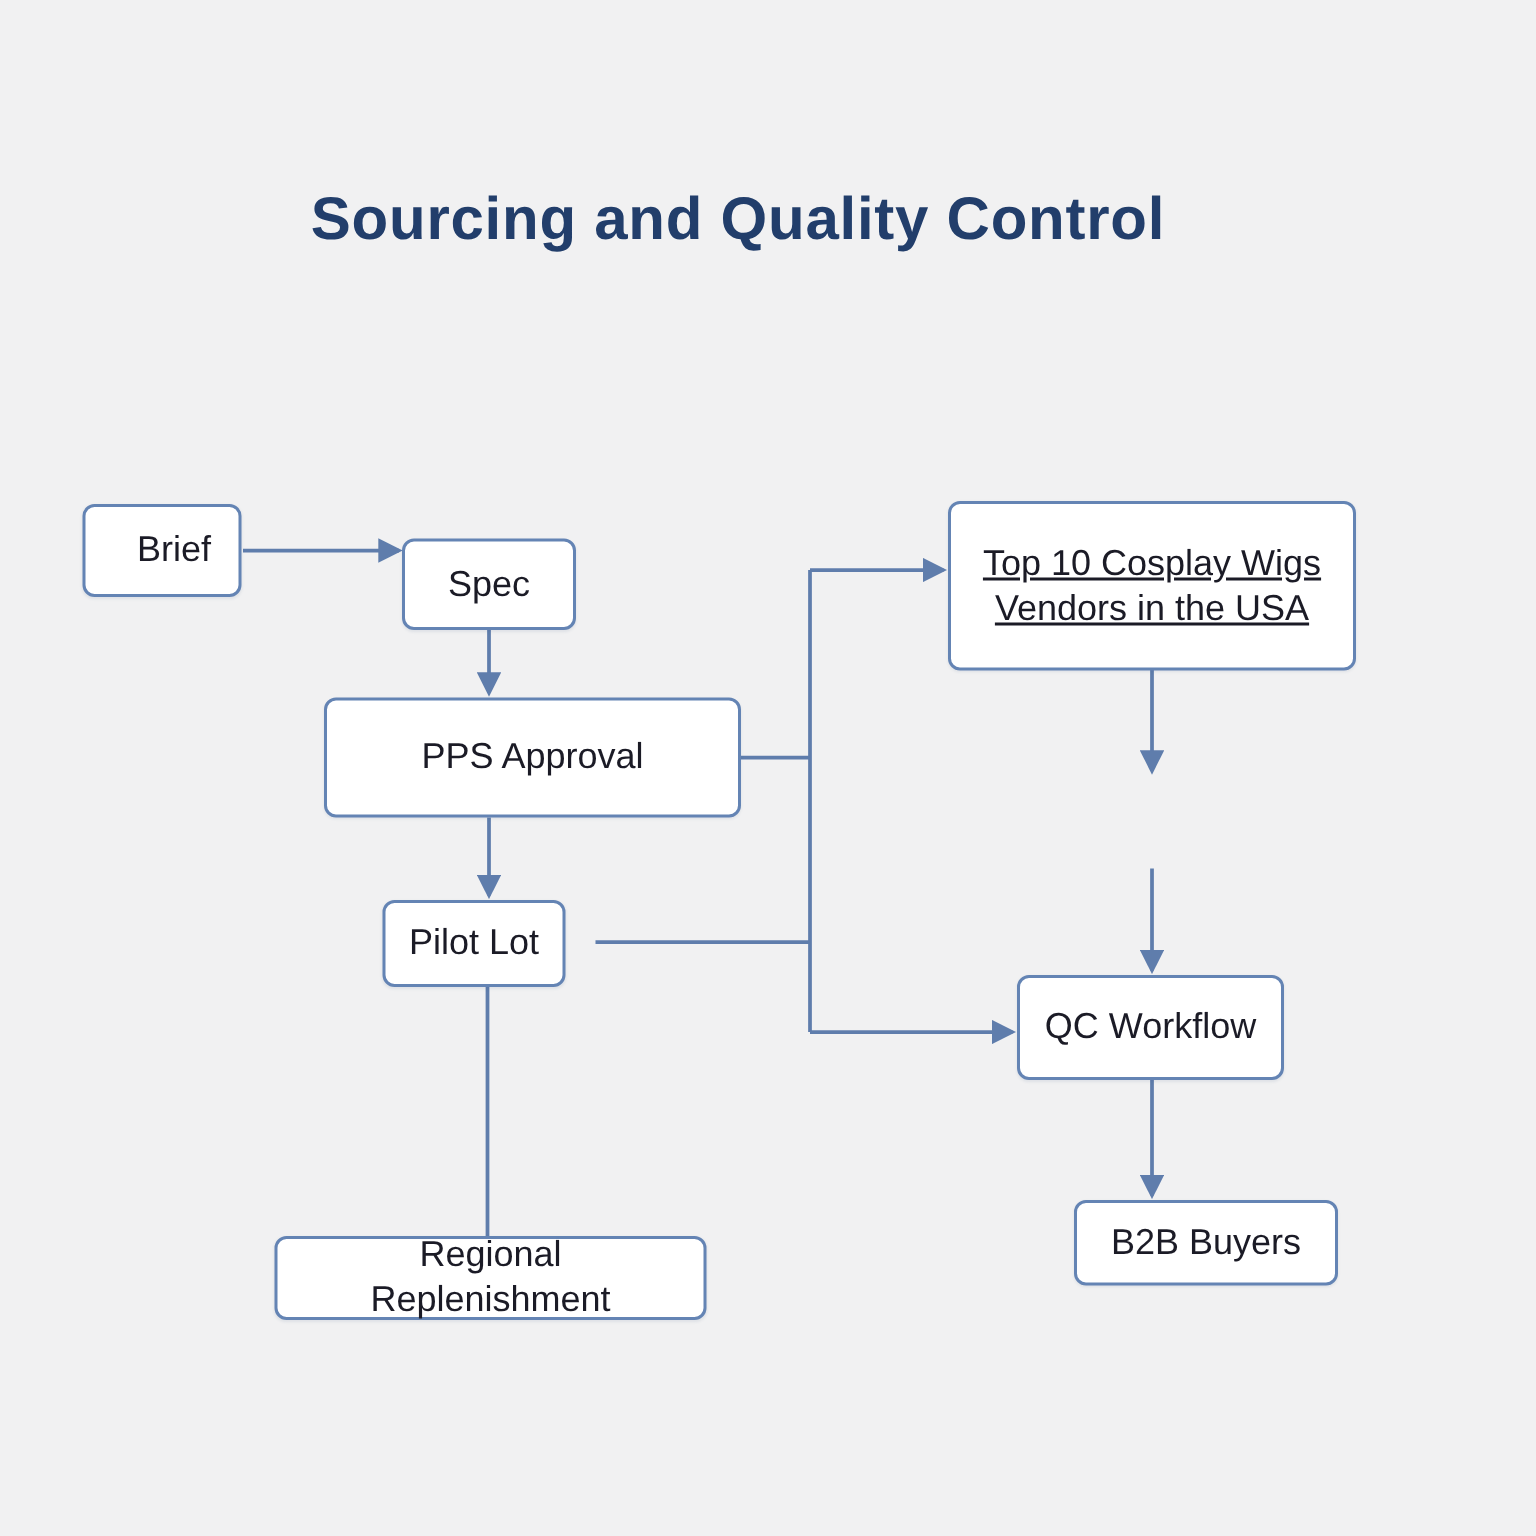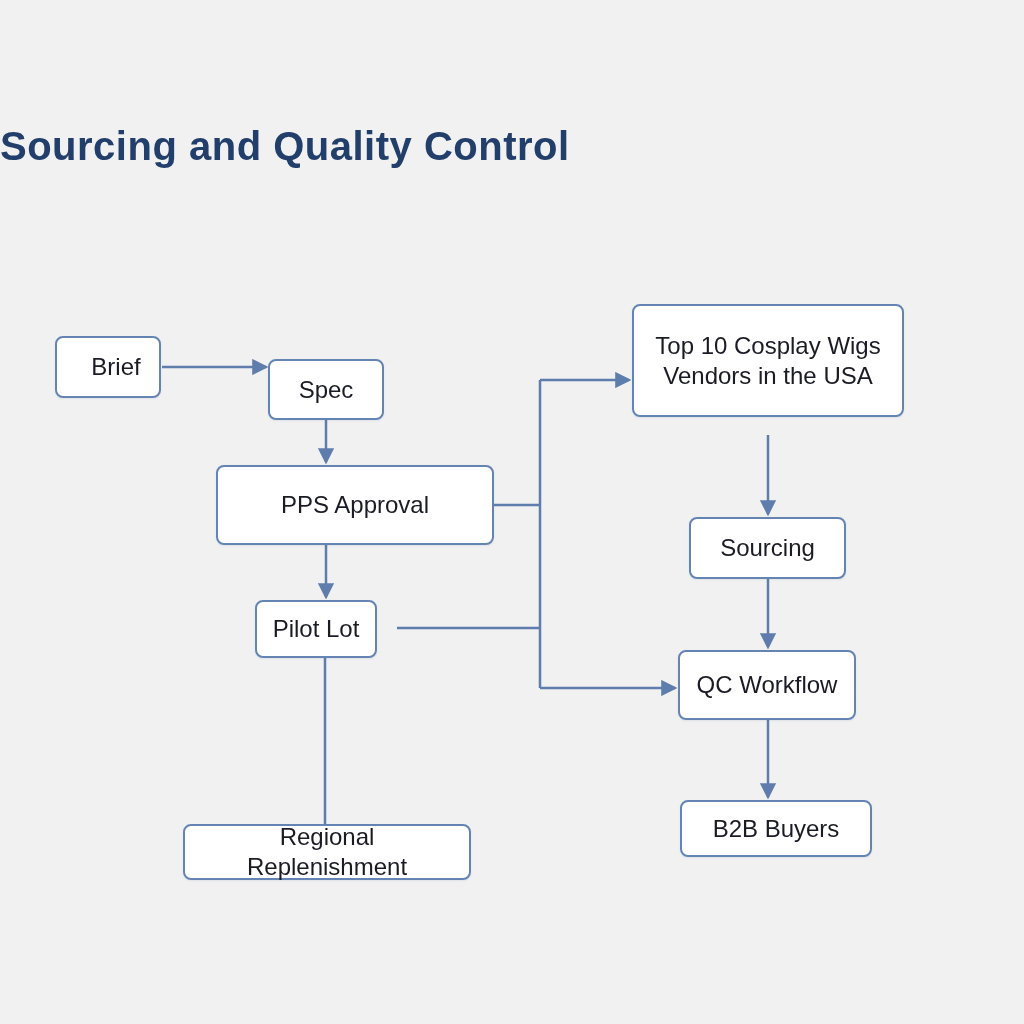--- a/index.html
+++ b/index.html
@@ -15,20 +15,21 @@
     width: 1024px;
     height: 1024px;
     background: var(--background, #f1f1f2);
     overflow: hidden;
   }
   #title {
     position: absolute;
     left: 0;
     top: 124px;
     width: 984px;
+    text-align: center;
     font-size: 40px;
     font-weight: bold;
     color: var(--title, #223e6b);
     letter-spacing: 0.5px;
   }
   #parallel-heading {
     position: absolute;
     left: 644px;
     top: 276px;
     font-size: 25px;
@@ -97,21 +98,20 @@
   <div class="node" style="left:55px; top:336px; width:106px; height:62px;padding-left:28px;">Brief</div>
 
   <div class="node" style="left:268px; top:336px; width:116px; height:61px;margin-top:23px;">Spec</div>
 
   <div class="node" style="left:188px; top:465px; width:278px; height:80px;margin-left:28px;">PPS Approval</div>
 
   <div class="node" style="left:255px; top:600px; width:122px; height:58px;">Pilot Lot</div>
 
   <div class="node" style="left:183px; top:824px; width:288px; height:56px;">Regional Replenishment</div>
 
-  <div class="node" style="left:632px; top:304px; width:272px; height:113px;">Top 10 Cosplay Wigs Vendors in the USA</div>
+  <div class="node" style="left:632px; top:334px; width:272px; height:113px;text-decoration:underline;">Top 10 Cosplay Wigs Vendors in the USA</div>
 
-  <div class="node" style="left:689px; top:517px; width:157px; height:62px;">Sourcing</div>
 
   <div class="node" style="left:678px; top:650px; width:178px; height:70px;">QC Workflow</div>
 
-  <div class="node" style="left:680px; top:800px; width:192px; height:57px;">B2B Buyers</div>
+  <div class="node" style="left:716px; top:800px; width:176px; height:57px;">B2B Buyers</div>
 
 </div>
 
 </body></html>

